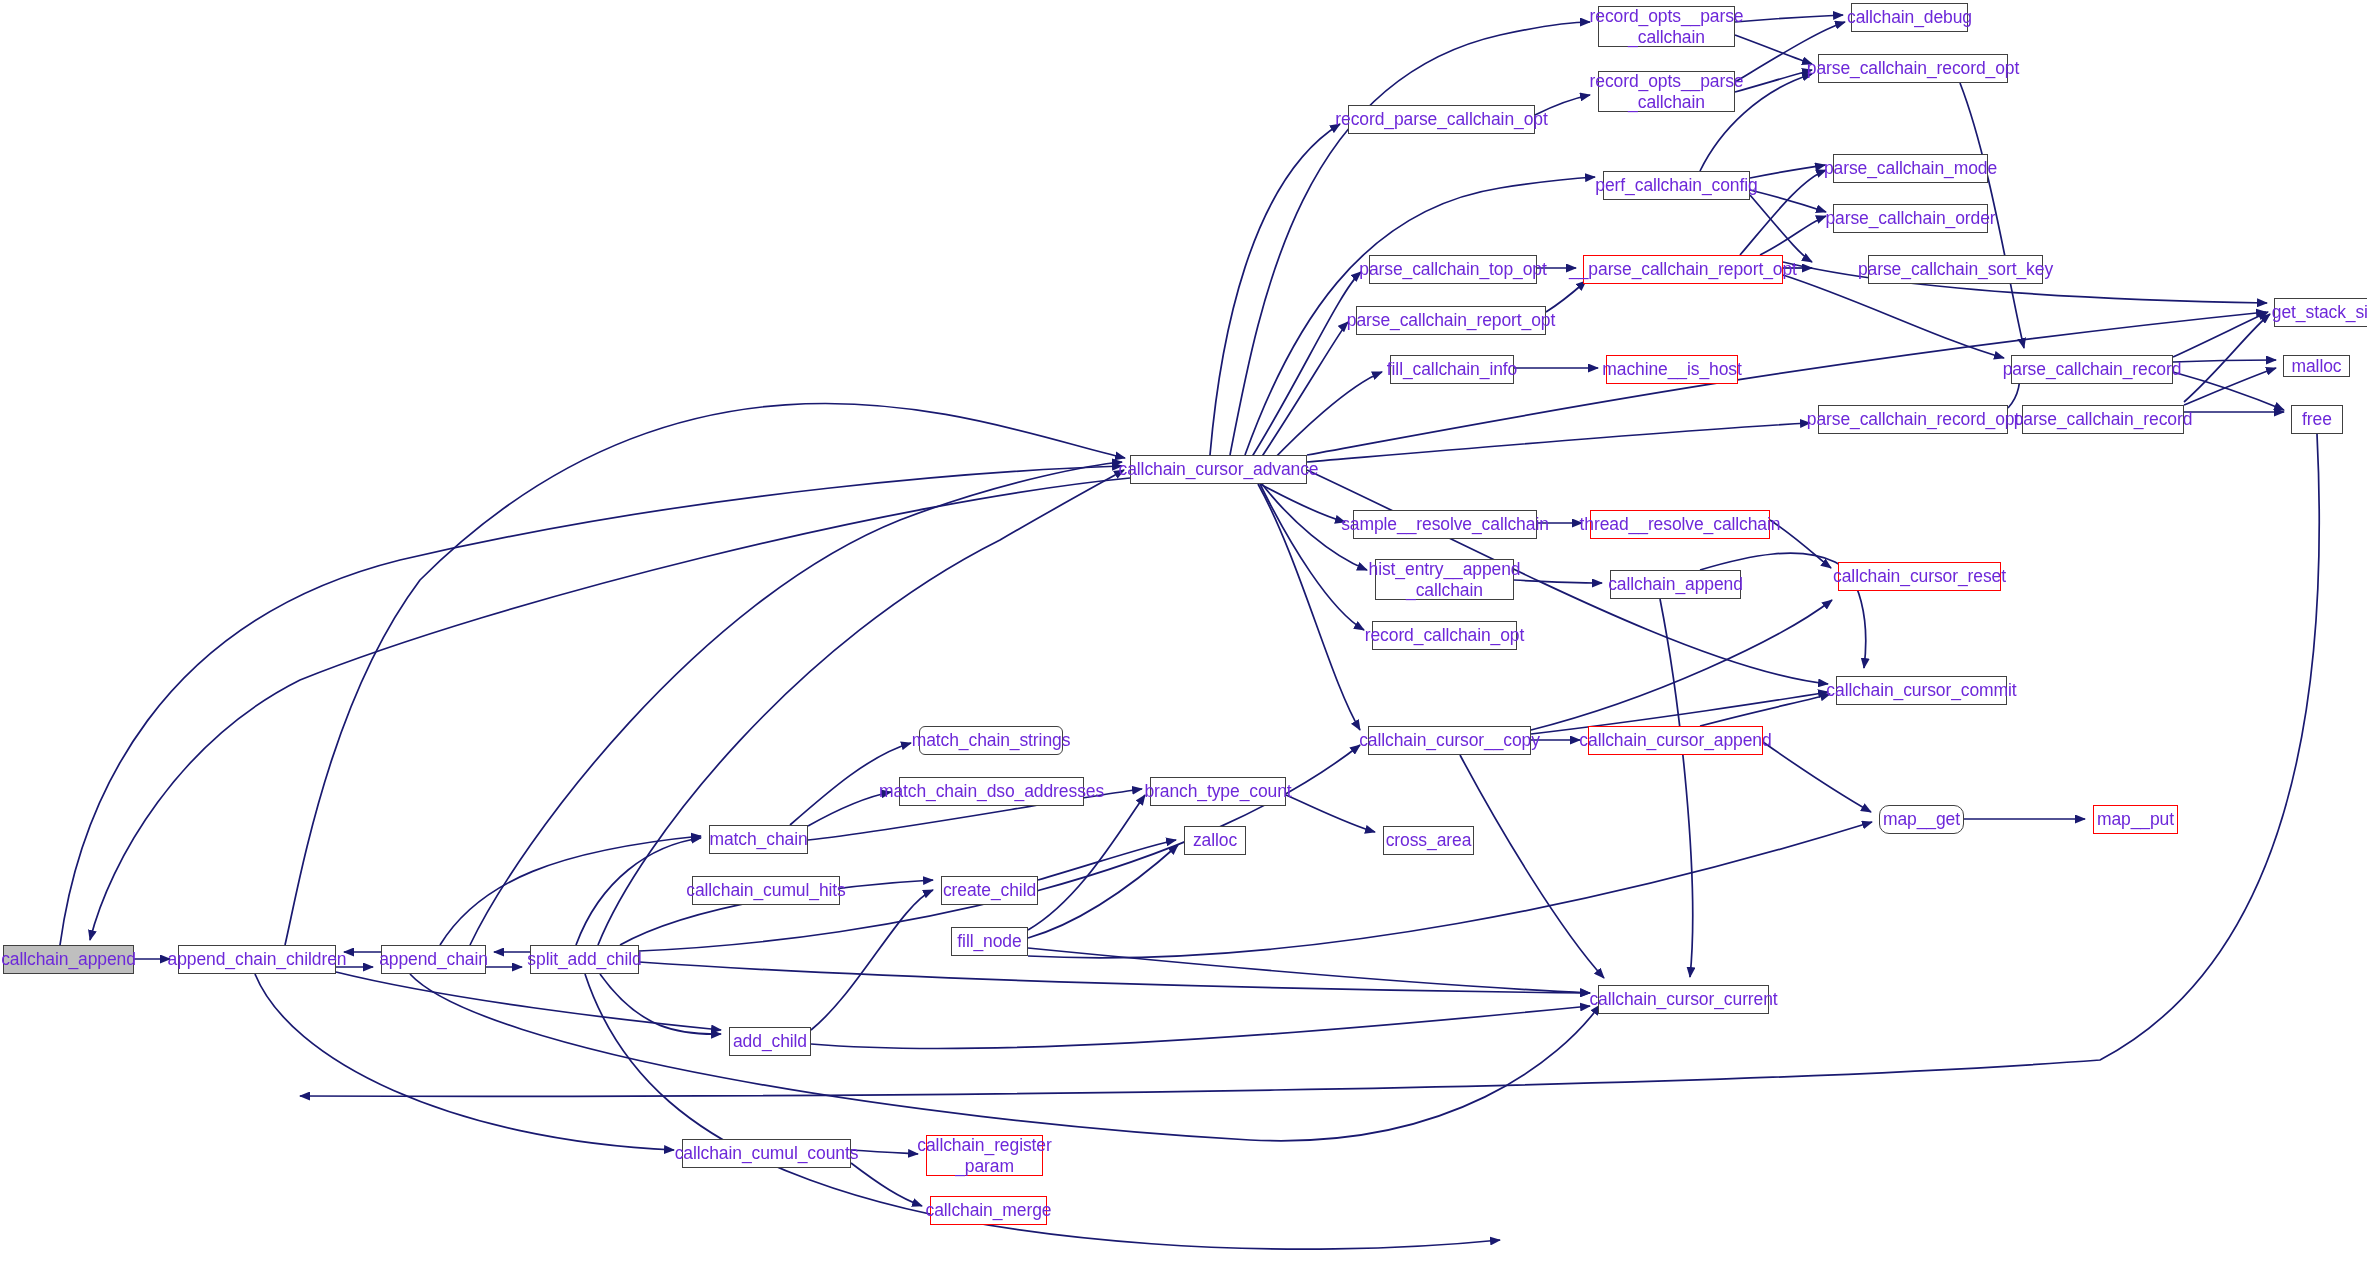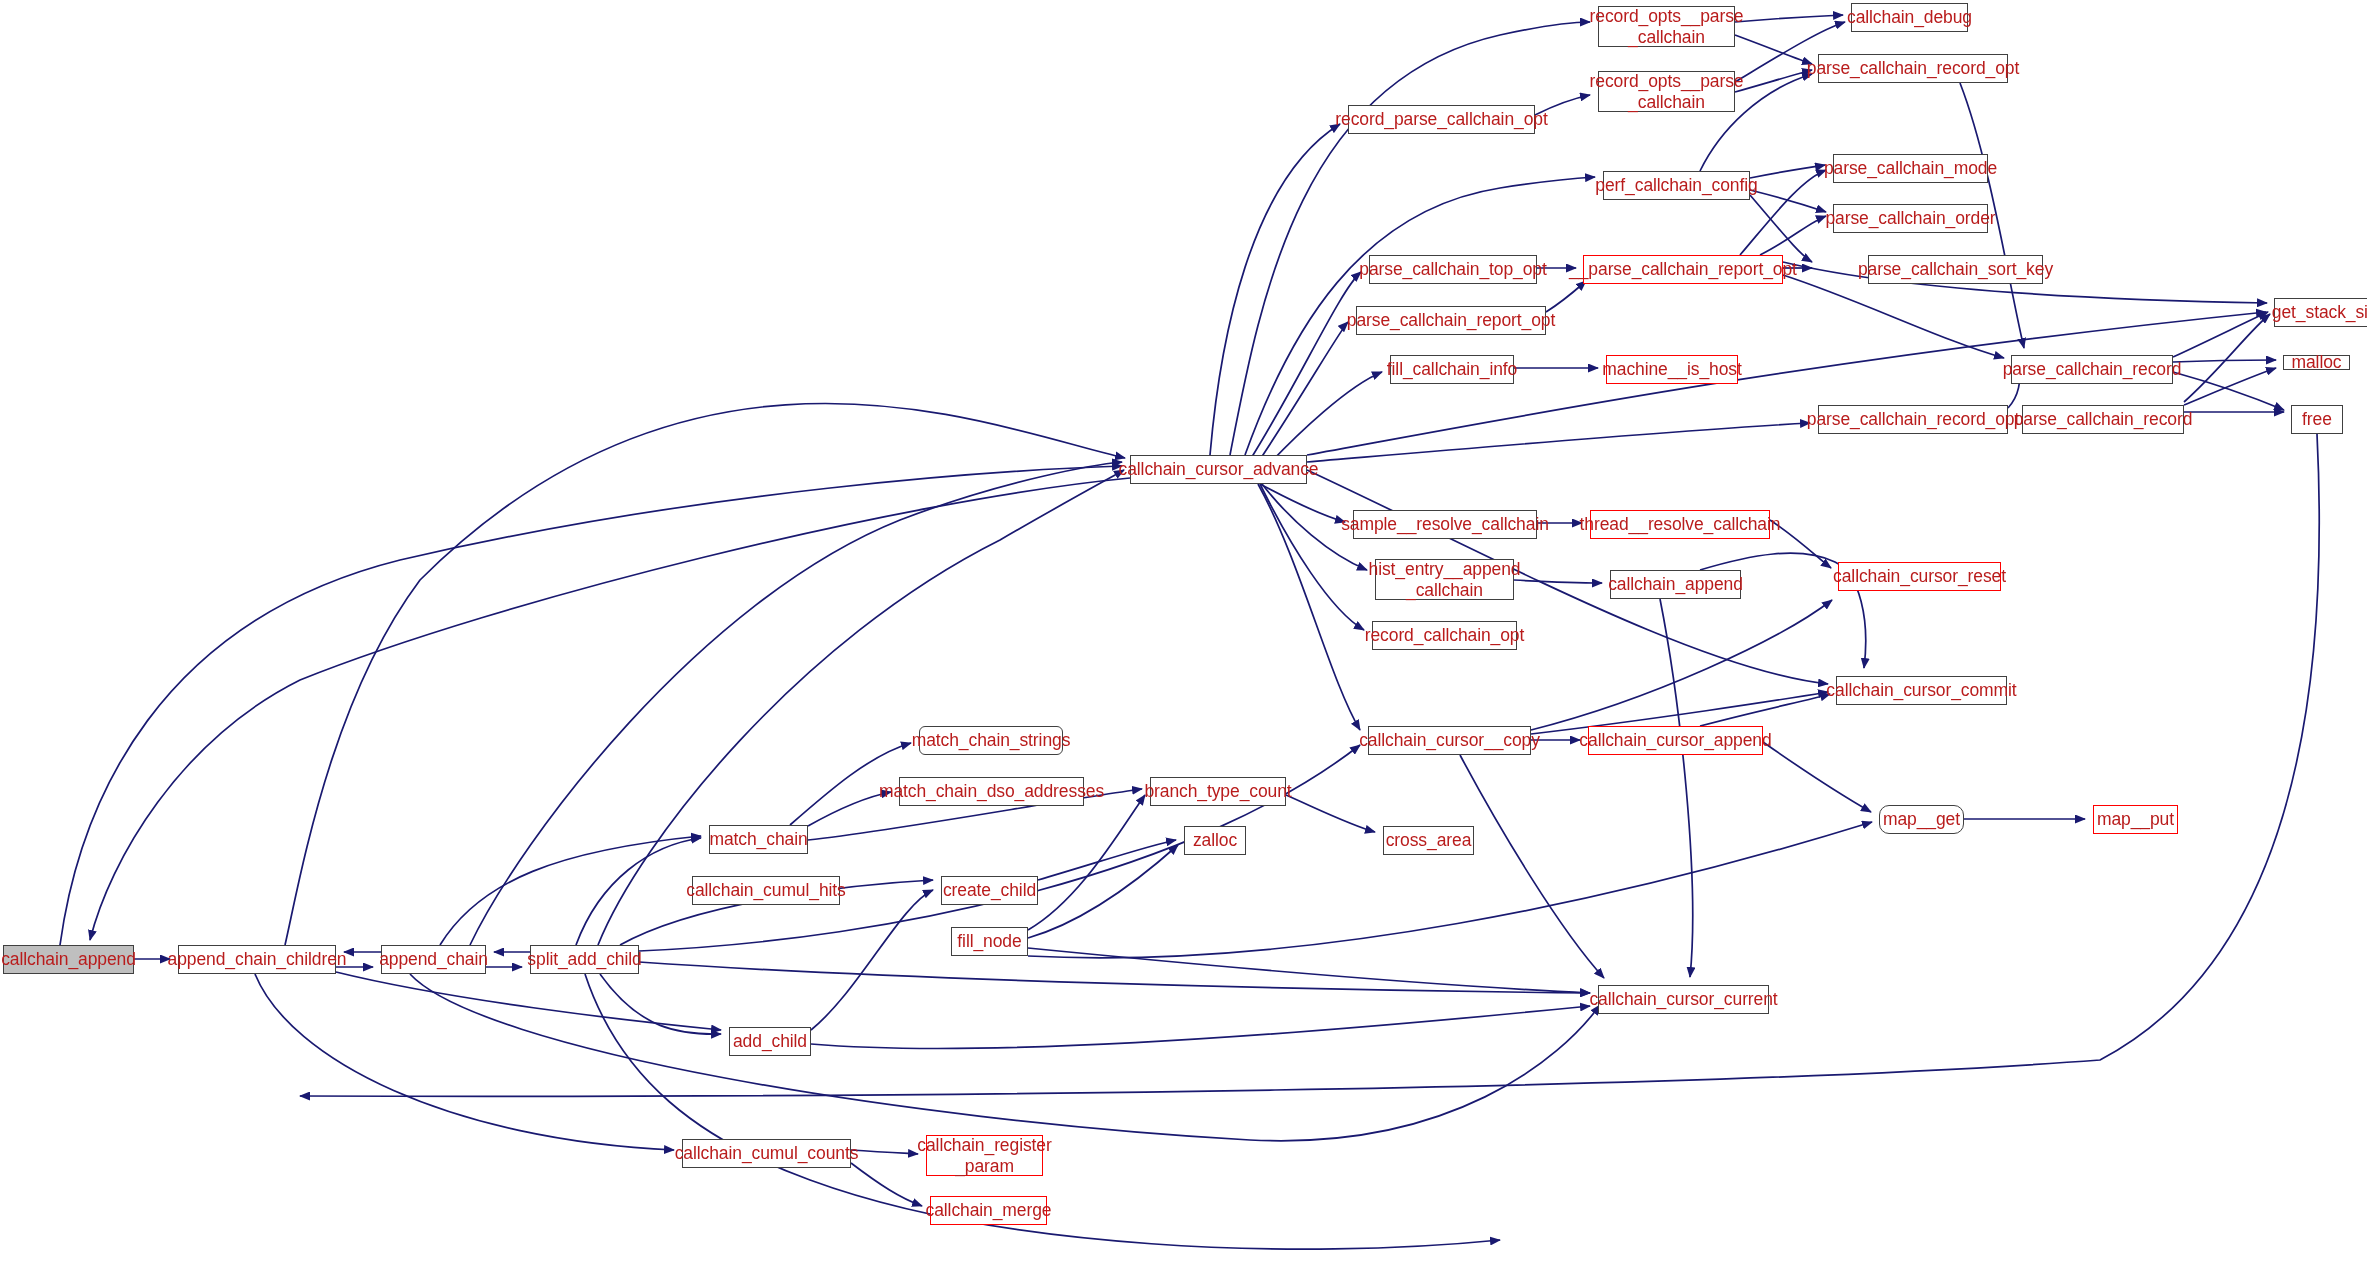--- a/index.html
+++ b/index.html
@@ -11,21 +11,21 @@
     overflow:hidden;
   }
   #edges{position:absolute;left:0;top:0;width:2367px;height:1272px;}
   .node{
     position:absolute;
     box-sizing:border-box;
     display:flex;align-items:center;justify-content:center;
     text-align:center;
     background:#ffffff;
     border:1.6px solid #404040;
-    color:#b91c1c;
+    color:#6d28d9;
     font-size:17.5px;
     line-height:1.18;
     white-space:pre-line;
     letter-spacing:-0.1px;
     z-index:5;
   }
   .node.red{border-color:#ff0000;}
   .node.root{background:#bfbfbf;border-color:#404040;}
 </style>
 </head>
@@ -202,17 +202,17 @@
     <div class="node" style="left: 1833px; top: 154px; width: 155px; height: 29px;">parse_callchain_mode</div>
     <div class="node" style="left: 1833px; top: 204px; width: 155px; height: 29px;">parse_callchain_order</div>
     <div class="node" style="left: 1369px; top: 255px; width: 168px; height: 29px;">parse_callchain_top_opt</div>
     <div class="node red" style="left: 1583px; top: 255px; width: 200px; height: 29px;">__parse_callchain_report_opt</div>
     <div class="node" style="left: 1868px; top: 255px; width: 175px; height: 29px;">parse_callchain_sort_key</div>
     <div class="node" style="left: 1356px; top: 306px; width: 190px; height: 29px;">parse_callchain_report_opt</div>
     <div class="node" style="left: 2274px; top: 298px; width: 110px; height: 29px;">get_stack_size</div>
     <div class="node" style="left: 1390px; top: 355px; width: 124px; height: 29px;">fill_callchain_info</div>
     <div class="node red" style="left: 1606px; top: 355px; width: 132px; height: 29px;">machine__is_host</div>
     <div class="node" style="left: 2011px; top: 355px; width: 162px; height: 29px;">parse_callchain_record</div>
-    <div class="node" style="left: 2283px; top: 355px; width: 67px; height: 15px;">malloc</div>
+    <div class="node" style="left: 2283px; top: 355px; width: 67px; height: 22px;">malloc</div>
     <div class="node" style="left: 1818px; top: 405px; width: 190px; height: 29px;">parse_callchain_record_opt</div>
     <div class="node" style="left: 2022px; top: 405px; width: 162px; height: 29px;">parse_callchain_record</div>
     <div class="node" style="left: 2291px; top: 405px; width: 52px; height: 29px;">free</div>
   </div>
 
 </body></html>

